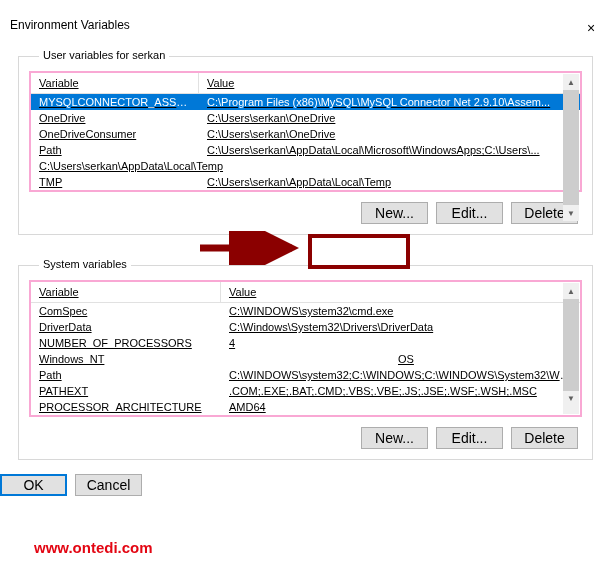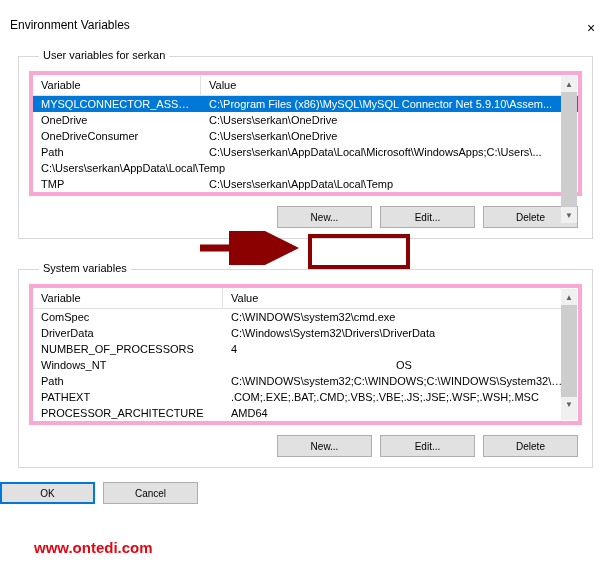--- a/index.html
+++ b/index.html
@@ -3,21 +3,21 @@
   <meta charset="utf-8">
   <style>
     * { box-sizing: border-box; margin: 0; padding: 0; font-family: 'Segoe UI', Tahoma, sans-serif; }
     body { width: 611px; height: 578px; background: #fff; font-size: 12px; position: relative; }
     .titlebar { display: flex; justify-content: space-between; align-items: flex-start; padding: 6px 0 12px 10px; margin-top: 12px; }
     .title { font-size: 12px; }
     .close-btn { width: 40px; height: 20px; display: flex; align-items: center; justify-content: center; font-size: 14px; cursor: pointer; }
     .groupbox { border: 1px solid #d8d8d8; margin: 6px 18px 14px 18px; padding: 14px 10px 10px 10px; position: relative; }
     .groupbox-system { margin-top: 30px; }
     .grouplabel { position: absolute; top: -8px; left: 20px; background: #fff; padding: 0 4px; font-size: 11px; }
-    .table-wrap { border: 4px solid #f9a8d4; position: relative; background: #fff; }
+    .table-wrap { border: 2px solid #f9a8d4; position: relative; background: #fff; text-decoration: underline; }
     .table-header { display: flex; background: #fff; border-bottom: 1px solid #e1e1e1; }
     .th { padding: 4px 8px; font-size: 11px; border-right: 1px solid #e1e1e1; }
     .th-var-user { width: 168px; }
     .th-val-user { flex: 1; border-right: none; }
     .th-var-sys { width: 190px; }
     .th-val-sys { flex: 1; border-right: none; }
     .table-body { max-height: 126px; overflow: hidden; }
     .table-body-sys { max-height: 126px; overflow: hidden; }
     .tr { display: flex; padding: 0; }
     .td { padding: 2px 8px; font-size: 11px; white-space: nowrap; overflow: hidden; text-overflow: ellipsis; }
@@ -25,21 +25,21 @@
     .td-val-user { flex: 1; }
     .td-var-sys { width: 190px; }
     .td-val-sys { flex: 1; }
     .tr.selected { background: #0078d7; color: #fff; }
     .scrollbar { position: absolute; right: 1px; top: 1px; bottom: 1px; width: 16px; background: #f0f0f0; }
     .scrollbar-btn { height: 16px; background: #f0f0f0; display: flex; align-items: center; justify-content: center; font-size: 8px; color: #606060; }
     .scrollbar-thumb { background: #cdcdcd; }
     .thumb-user { height: 100%; }
     .thumb-sys { height: 70%; }
     .btn-row { display: flex; justify-content: flex-end; gap: 8px; margin-top: 10px; padding-right: 4px; }
-    .btn { width: 95px; height: 22px; border: 1px solid #adadad; background: #e1e1e1; font-size: 10px; cursor: pointer; }
+    .btn { width: 67px; height: 22px; border: 1px solid #adadad; background: #e1e1e1; font-size: 14px; cursor: pointer; }
     .bottom-row { display: flex; gap: 8px; padding: 0 28px 10px 0; }
     .btn-primary { border: 2px solid #0078d7; background: #e1e1e1; }
     .arrow-highlight { position: absolute; left: 196px; top: 231px; pointer-events: none; }
     .new-highlight { position: absolute; left: 308px; top: 234px; width: 102px; height: 35px; border: 4px solid #8b0000; pointer-events: none; }
     .watermark { position: absolute; left: 34px; bottom: 22px; color: #e30613; font-weight: bold; font-size: 15px; font-family: Arial, sans-serif; }
   </style>
 </head>
 <body>
 
 <div class="titlebar">
@@ -52,21 +52,21 @@
 <div class="groupbox">
   <span class="grouplabel">User variables for serkan</span>
   <div class="table-wrap">
     <div class="table-header">
       <div class="th th-var-user">Variable</div>
       <div class="th th-val-user">Value</div>
     </div>
     <div class="table-body" id="user-rows">
         <div class="tr selected">
           <div class="td td-var-user">MYSQLCONNECTOR_ASSEM...</div>
-          <div class="td td-val-user">C:\Program Files (x86)\MySQL\MySQL Connector Net 5.9.10\Assem...</div>
+          <div class="td td-val-user">C:\Program Files (x86)\MySQL\MySQL Connector Net 2.9.10\Assem...</div>
         </div>
         <div class="tr">
           <div class="td td-var-user">OneDrive</div>
           <div class="td td-val-user">C:\Users\serkan\OneDrive</div>
         </div>
         <div class="tr">
           <div class="td td-var-user">OneDriveConsumer</div>
           <div class="td td-val-user">C:\Users\serkan\OneDrive</div>
         </div>
         <div class="tr">

